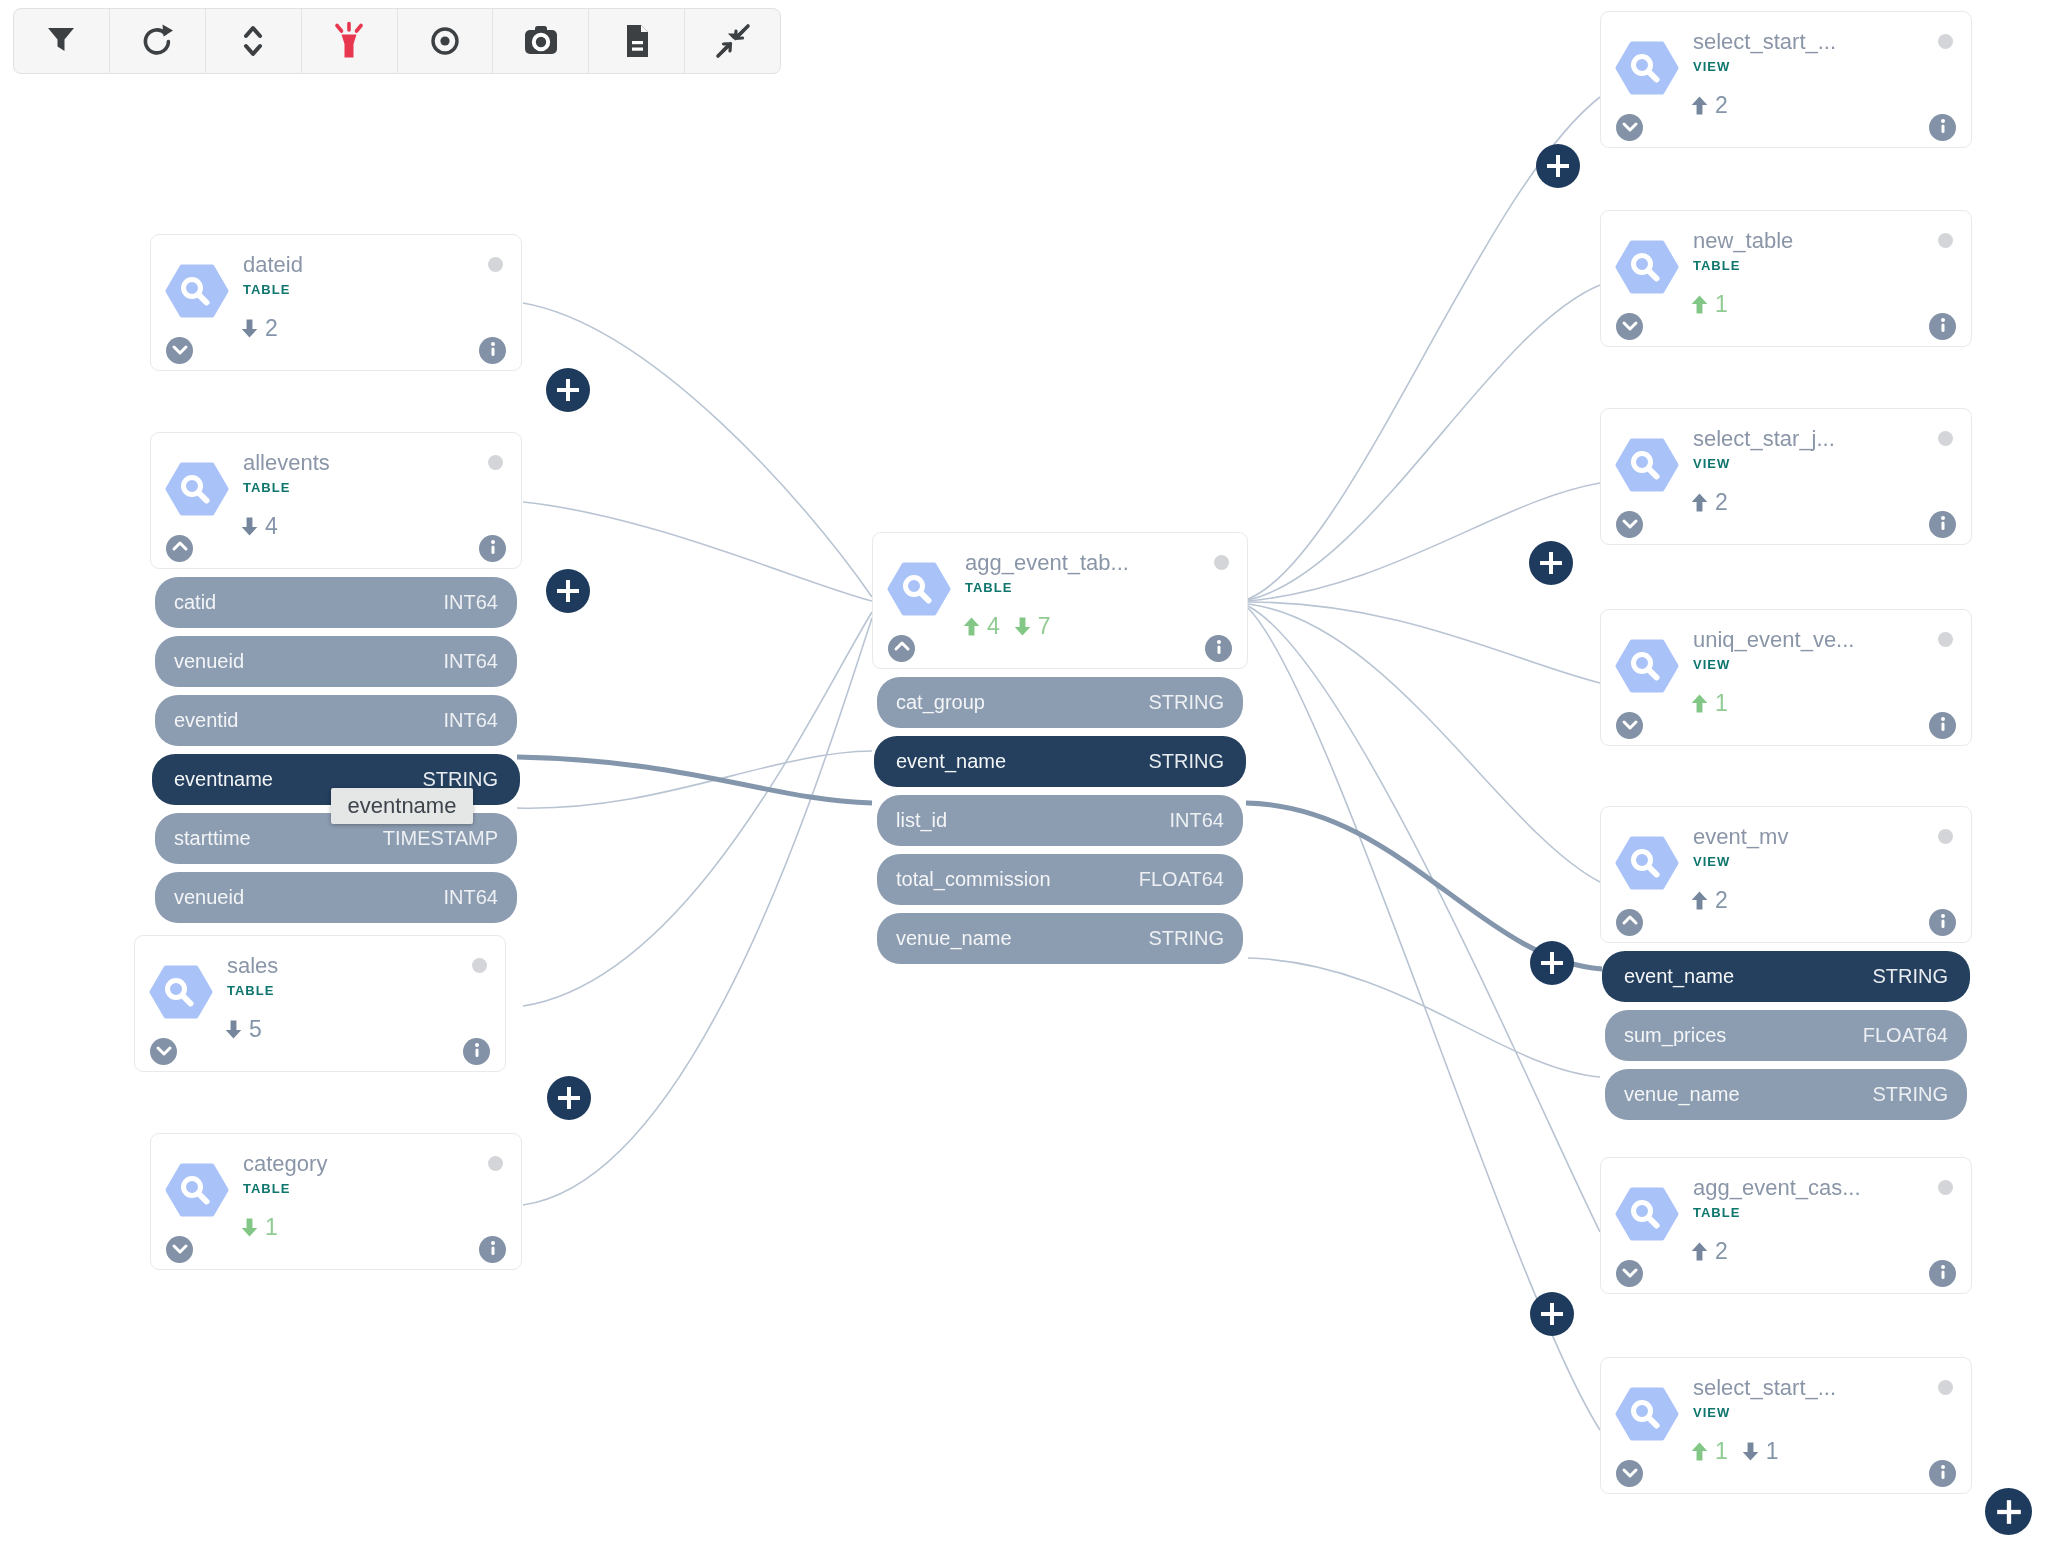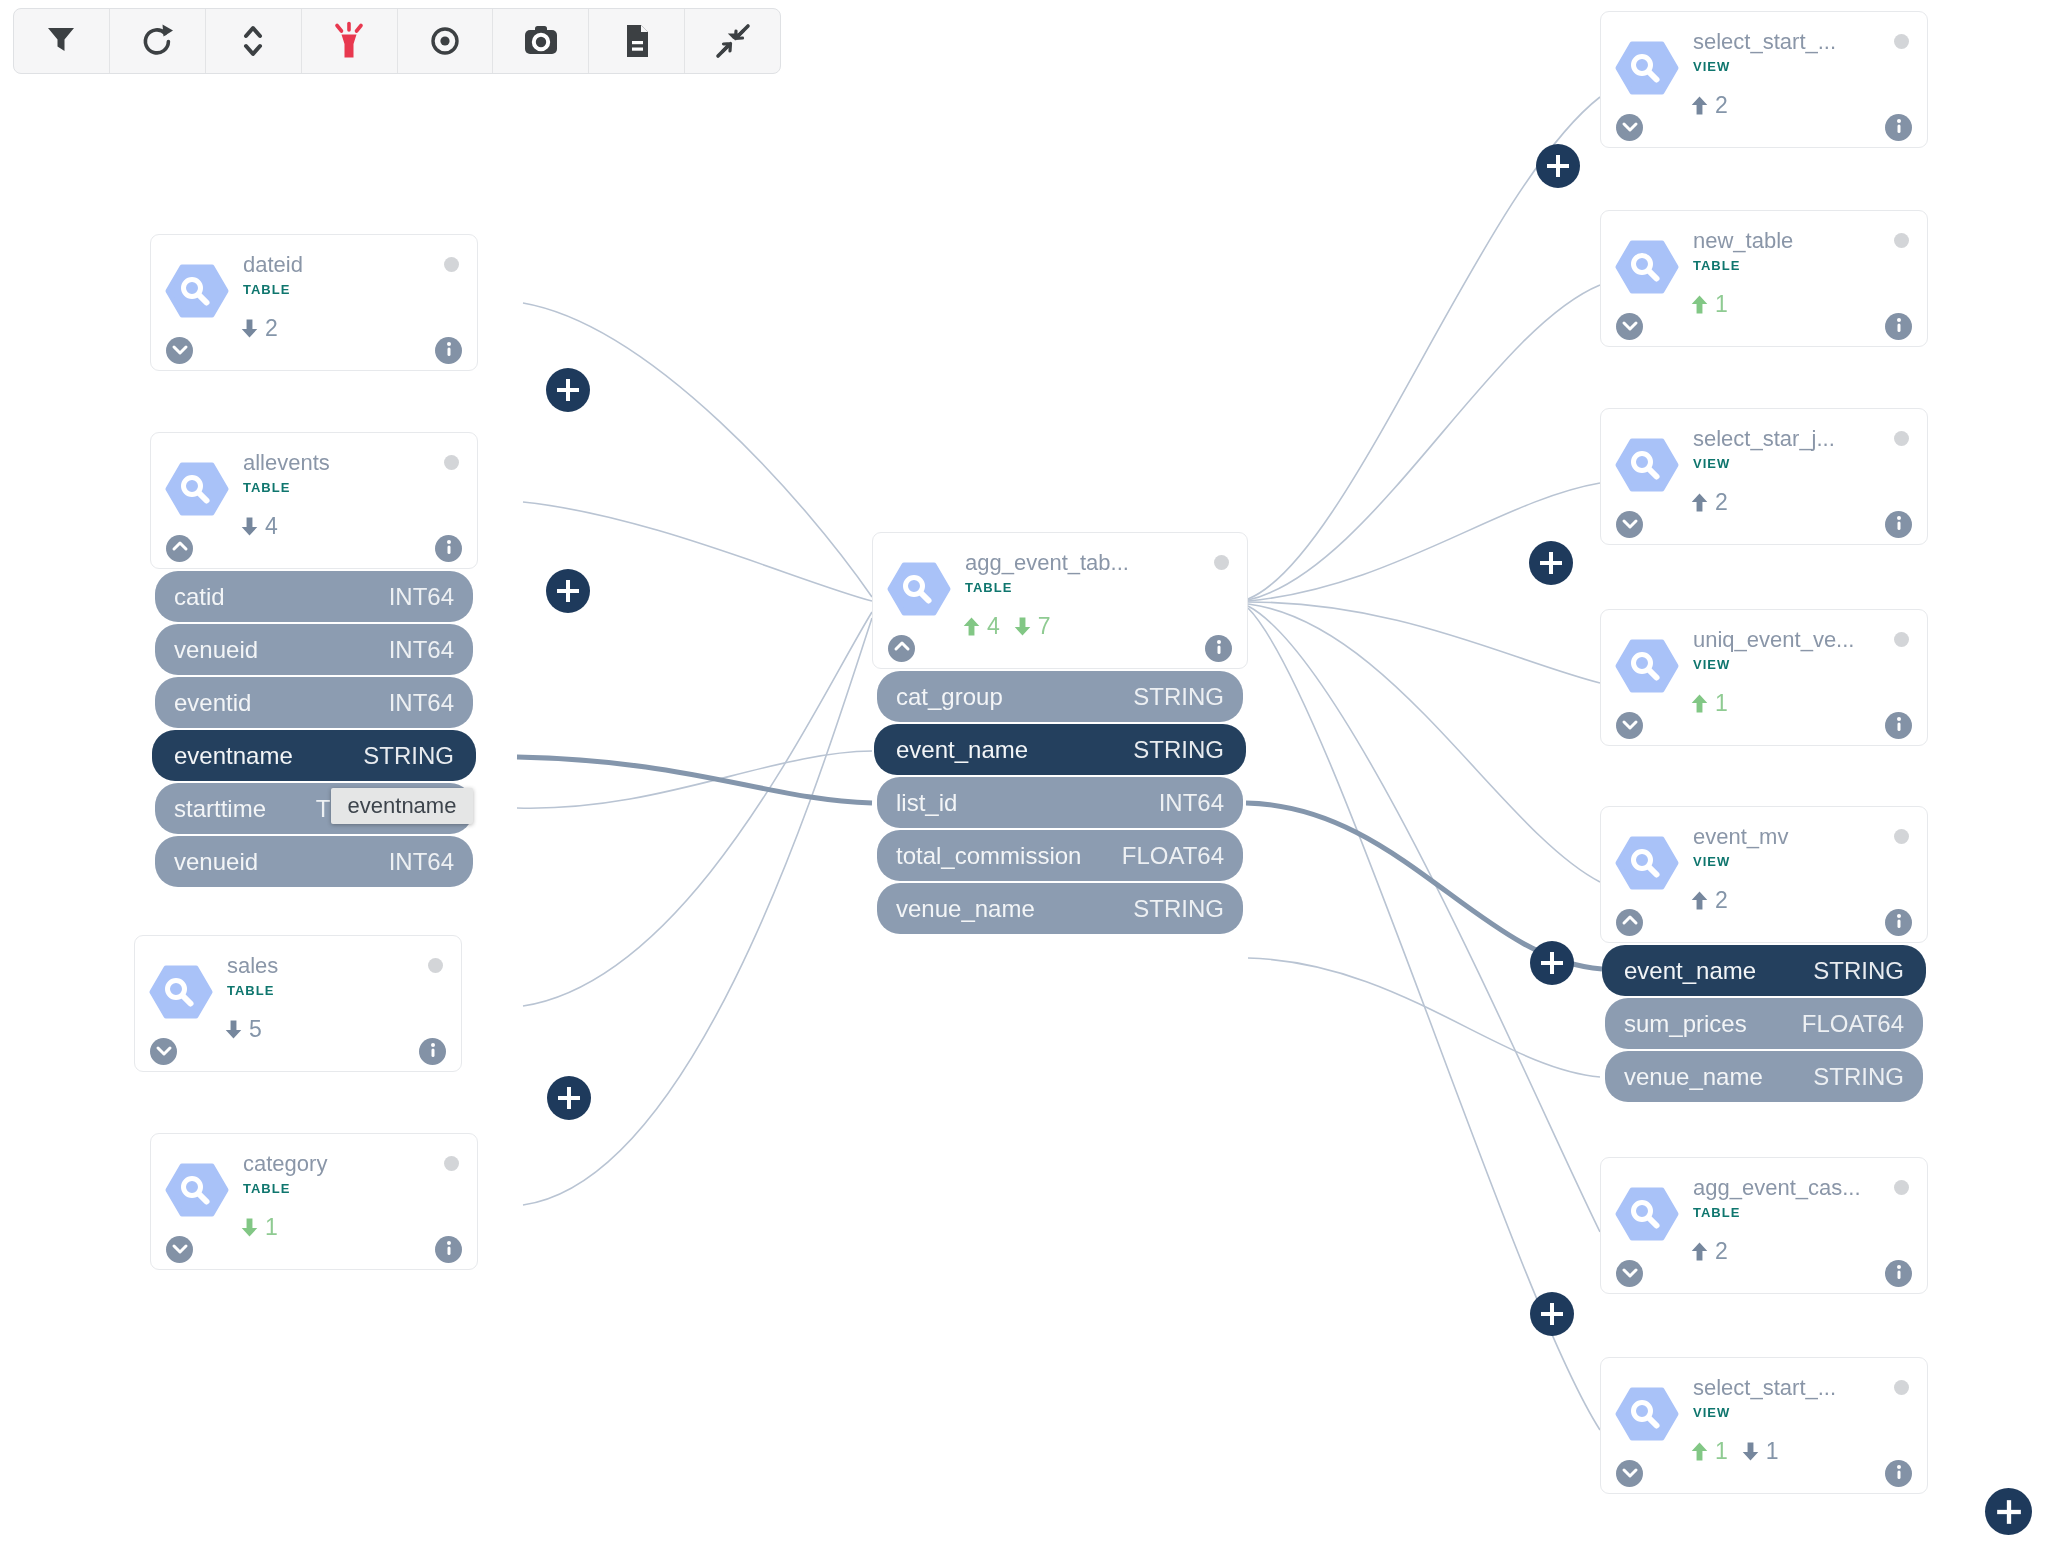--- a/index.html
+++ b/index.html
@@ -10,42 +10,42 @@
            border:1px solid #dfe1e4;border-radius:8px;display:flex;z-index:6;}
   .tbtn{flex:1 1 0;display:flex;align-items:center;justify-content:center;border-right:1px solid #e3e4e6;
         background:transparent;border-top:none;border-bottom:none;border-left:none;cursor:pointer;padding:0;}
   .tbtn:last-child{border-right:none;}
   .tbtn svg{display:block;}
 
   
   #edges{position:absolute;left:0;top:0;z-index:1;}
 
   
-  .node{position:absolute;width:328px;z-index:2;}
+  .node{position:absolute;width:372px;z-index:2;}
   .card{position:relative;height:137px;background:#fff;border:1.5px solid #e7e9ec;border-radius:9px;box-sizing:border-box;}
   .hex{position:absolute;left:14px;top:28px;width:64px;height:56px;}
   .ntitle{position:absolute;left:92px;top:16px;font-size:22px;line-height:27px;color:#8a96a8;white-space:nowrap;}
   .tlabel{position:absolute;left:92px;top:47px;font-size:13px;font-weight:700;letter-spacing:1px;color:#0f766e;}
   .counts{position:absolute;left:90px;top:80px;display:flex;gap:14px;align-items:center;}
   .cnt{display:inline-flex;align-items:center;gap:7px;font-size:23px;}
   .cnt b{font-weight:400;}
   .cnt.gray b{color:#8495a9;}
   .cnt.green b{color:#8fcb92;}
   .cnt.gray svg path{fill:#76879d;}
   .cnt.green svg path{fill:#82c785;}
   .dot{position:absolute;right:18px;top:22px;width:15px;height:15px;border-radius:50%;background:#d3d5d8;}
   .cbtn{position:absolute;width:27px;height:27px;border-radius:50%;background:#8392a6;border:none;padding:0;
         display:flex;align-items:center;justify-content:center;cursor:pointer;}
   .cbtn.chev{left:15px;top:102px;}
   .cbtn.info{right:15px;top:102px;}
 
   
   .cols{margin:0 5px;}
-  .crow{height:51px;margin-top:2px;background:#8c9cb1;display:flex;justify-content:space-between;
-        align-items:center;padding:0 19px;color:#f3f5f7;font-size:24px;cursor:pointer;border-radius:23px;}
+  .crow{height:51px;margin-top:8px;background:#8c9cb1;display:flex;justify-content:space-between;
+        align-items:center;padding:0 19px;color:#f3f5f7;font-size:20px;cursor:pointer;border-radius:23px;}
   .crow .ctype{opacity:.95;}
   .crow.selected{background:#24405e;margin-left:-3px;margin-right:-3px;padding:0 22px;}
 
   
   .plus{position:absolute;width:44px;height:44px;border-radius:50%;background:#1e3a5c;border:none;padding:0;
         display:flex;align-items:center;justify-content:center;cursor:pointer;z-index:4;}
   .plus svg{display:block;}
   .plus.big{width:47px;height:47px;}
 
   

